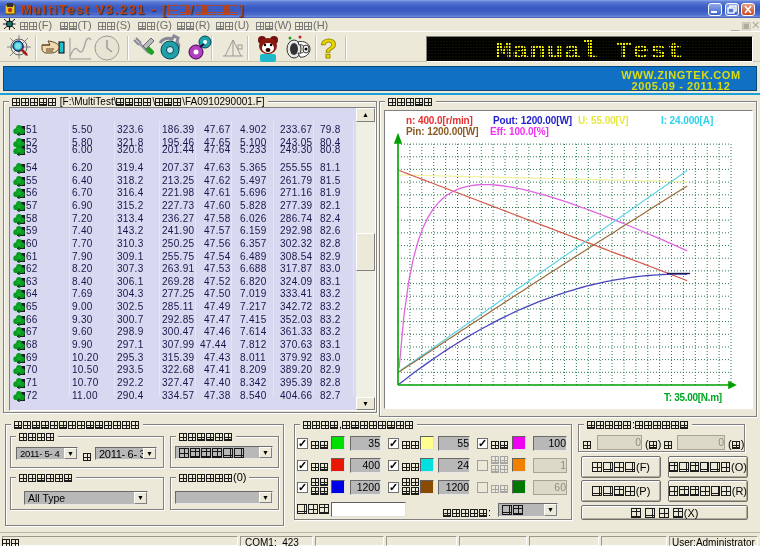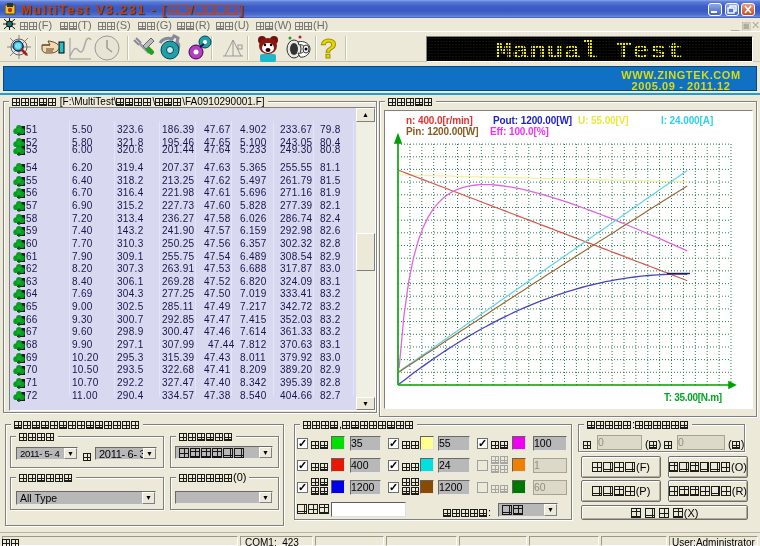--- a/index.html
+++ b/index.html
@@ -48,21 +48,21 @@
 .sthumb {position:absolute;left:0;top:125px;width:19px;height:38px;background:#ece9d8;border:1px solid;border-color:#fff #808080 #808080 #fff}
 .chartw {position:absolute;left:384px;top:110px;width:369px;height:299px;background:#fff;border:1px solid;border-color:#808080 #fff #fff #808080}
 .leg {position:absolute;font-weight:bold;font-size:10px;letter-spacing:-.1px;white-space:nowrap}
 .cmb {position:absolute;background:#b8b8b8;border:1px solid;border-color:#6a6a6a #e8e8e8 #e8e8e8 #6a6a6a;font-size:10.5px;color:#000}
 .cmb span {position:absolute;left:3px;top:0px;white-space:nowrap}
 .cbtn {position:absolute;right:0;top:0;bottom:0;width:13px;background:#ece9d8;border:1px solid;border-color:#fff #808080 #808080 #fff}
 .cbtn u {position:absolute;left:2px;top:1px;font-size:7px;text-decoration:none;color:#000}
 .cb {position:absolute;width:11px;height:11px;background:#fff;border:1px solid #707070;font-size:11px;line-height:9px;text-align:center;font-weight:bold}
 .cb.dis {background:#ece9d8;border-color:#a0a0a0}
 .sw {position:absolute;border:1px solid;border-color:#606060 #e0e0e0 #e0e0e0 #606060}
-.inp {position:absolute;height:15px;background:#b8b8b8;border:1px solid;border-color:#6a6a6a #e8e8e8 #e8e8e8 #6a6a6a;text-align:left;font-size:10.5px;color:#000;line-height:13px}
+.inp {position:absolute;height:15px;background:#b8b8b8;border:1px solid;border-color:#6a6a6a #e8e8e8 #e8e8e8 #6a6a6a;text-align:right;font-size:10.5px;color:#000;line-height:13px}
 .inp.dis {background:#dcd9c8;color:#909080;border-color:#a8a494}
 .lbl {position:absolute;white-space:nowrap}
 .lbl2 {position:absolute;white-space:nowrap;line-height:9px;font-size:8px}
 .dis2 {color:#9c9c9c}
 .btn {position:absolute;background:#ece9d8;border:1px solid #707070;border-radius:2px;box-shadow:inset 1px 1px 0 #fff,inset -1px -1px 0 #b0ac98;text-align:center;display:flex;align-items:center;justify-content:center}
 .stbar {position:absolute;left:0;top:532px;width:760px;height:14px;background:#ece9d8;border-top:1px solid #b8b4a4}
 .sp {position:absolute;top:3px;height:10px;border:1px solid;border-color:#9c9888 #fff #fff #9c9888}
 .st {position:absolute;top:3.5px;font-size:10px;white-space:nowrap}
 </style></head><body>
 <div class="ttl"></div>
@@ -506,21 +506,21 @@
           <circle cx="6" cy="3.8" r="2.9" fill="#0a9c20"></circle>
           <circle cx="3.2" cy="7.2" r="2.9" fill="#0a9c20"></circle>
           <circle cx="8.8" cy="7.2" r="2.9" fill="#0a9c20"></circle>
           <circle cx="6" cy="6.2" r="2.2" fill="#0fae28"></circle>
           <path d="M5.5 8.4h1.2l.6 3.4H4.8z" fill="#07641a"></path>
         </svg></span>
       <span style="left:16px">68</span>
       <span style="left:62px">9.90</span>
       <span style="left:107px">297.1</span>
       <span style="left:152px">307.99</span>
-      <span style="left:198px">47.44</span>
+      <span style="left:190px">47.44</span>
       <span style="left:230px">7.812</span>
       <span style="left:270px">370.63</span>
       <span style="left:310px">83.1</span>
     </div>
 <div class="tr" style="top:242.70px">
       <span style="left:3px"><svg class="leaf" viewBox="0 0 13 13">
           <rect x="4" y="2" width="8" height="9" fill="#1c1c28"></rect>
           <circle cx="6" cy="3.8" r="2.9" fill="#0a9c20"></circle>
           <circle cx="3.2" cy="7.2" r="2.9" fill="#0a9c20"></circle>
           <circle cx="8.8" cy="7.2" r="2.9" fill="#0a9c20"></circle>
@@ -642,21 +642,21 @@
 <div class="gb" style="left:170px;top:436px;width:109px;height:32px"></div>
 <div class="gbl" style="left:176px;top:430px"><i class="k s"></i><i class="k v3 s"></i><i class="k v2 s"></i><i class="k v2 s"></i><i class="k s"></i><i class="k v2 s"></i></div>
 <div class="cmb" style="left:175px;top:446px;width:98px;height:13px">
     <span style=""><i class="k"></i><i class="k v2"></i><i class="k v2"></i><i class="k v2"></i><i class="k v3"></i><i class="k v3"></i></span>
     <b class="cbtn">
       <u>▼</u>
     </b>
   </div>
 <div class="gb" style="left:10px;top:477px;width:154px;height:33px"></div>
 <div class="gbl" style="left:16px;top:471px"><i class="k v3 s"></i><i class="k v3 s"></i><i class="k v2 s"></i><i class="k s"></i><i class="k s"></i><i class="k v2 s"></i></div>
-<div class="cmb" style="left:16px;top:491px;width:140px;height:14px">
+<div class="cmb" style="left:24px;top:491px;width:124px;height:14px">
     <span style="">All Type</span>
     <b class="cbtn">
       <u>▼</u>
     </b>
   </div>
 <div class="gb" style="left:170px;top:477px;width:109px;height:33px"></div>
 <div class="gbl" style="left:176px;top:471px"><i class="k s"></i><i class="k v3 s"></i><i class="k v3 s"></i><i class="k s"></i><i class="k s"></i><i class="k s"></i>(0)</div>
 <div class="cmb" style="left:175px;top:491px;width:98px;height:13px">
     <span style=""></span>
     <b class="cbtn">

